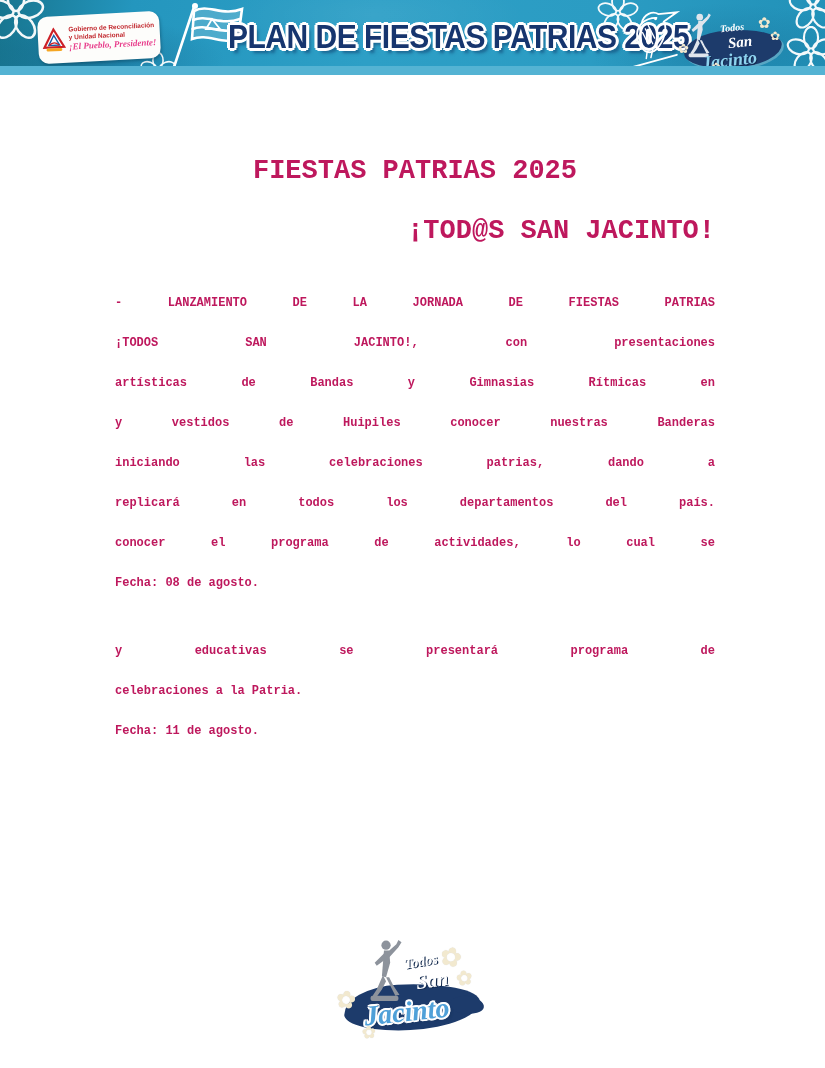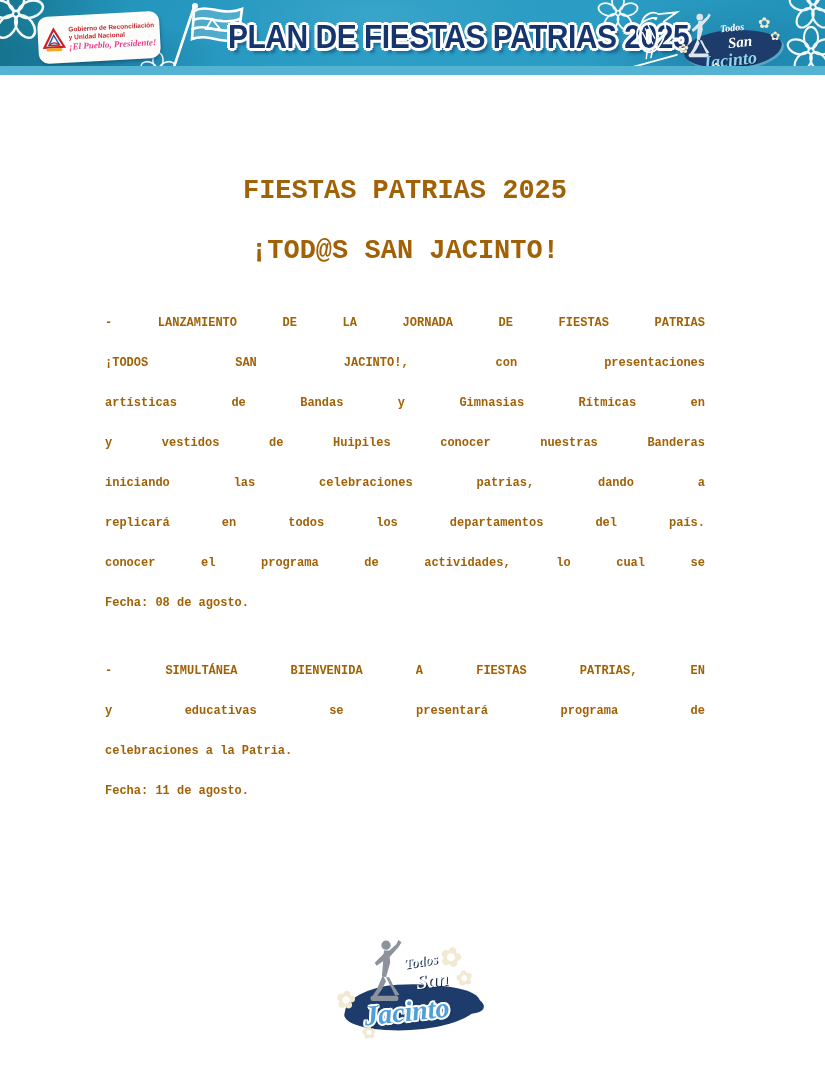--- a/index.html
+++ b/index.html
@@ -44,26 +44,26 @@
   .sj-mini .statue{position:absolute;left:2px;top:-6px;color:#dfe5ec;}
   .script{font-family:"Liberation Serif",serif;font-style:italic;font-weight:bold;white-space:nowrap;}
   .sj-mini .w1{position:absolute;left:38px;top:4px;font-size:10px;color:#fff;transform:rotate(-6deg);}
   .sj-mini .w2{position:absolute;left:46px;top:16px;font-size:15px;color:#fff;transform:rotate(-6deg);}
   .sj-mini .w3{position:absolute;left:20px;top:32px;font-size:18px;color:#8ed4ef;transform:rotate(-6deg);
     text-shadow:1px 1px 0 #12294d;}
   .flower-s{position:absolute;font-family:"DejaVu Sans",sans-serif;color:#f2e9cf;
     text-shadow:0 0 1px rgba(0,0,0,.15);line-height:1;}
 
   
-  .doc{position:absolute;left:105px;top:75px;width:600px;padding-top:96px;
-    font-family:"Liberation Mono","DejaVu Sans Mono",monospace;font-weight:bold;color:#a16207;}
+  .doc{position:absolute;left:115px;top:75px;width:600px;padding-top:76px;
+    font-family:"Liberation Mono","DejaVu Sans Mono",monospace;font-weight:bold;color:#be185d;}
   .doc-h{height:40px;line-height:40px;text-align:center;font-size:27px;letter-spacing:0;
     white-space:nowrap;}
   .doc-h1{margin-bottom:20px;}
-  .doc-h2{margin-bottom:32px;}
+  .doc-h2{margin-bottom:32px;text-align:right;}
   .para{font-size:12px;}
   .dl{height:40px;line-height:40px;white-space:nowrap;}
   .dl.j{text-align:justify;text-align-last:justify;white-space:normal;overflow:hidden;}
   .para1{margin-bottom:28px;}
 
   
   .sj-footer{position:absolute;left:338px;top:952px;width:150px;height:105px;}
   .sj-footer .blob{position:absolute;left:6px;top:32px;width:136px;height:46px;background:#1d3b6b;
     border-radius:40% 60% 52% 48%/60% 45% 55% 40%;transform:rotate(-3deg);}
   .sj-footer .blob2{position:absolute;left:112px;top:44px;width:34px;height:18px;background:#1d3b6b;
@@ -189,21 +189,20 @@
       <div class="dl j">¡TODOS SAN JACINTO!, con presentaciones</div>
       <div class="dl j">artísticas de Bandas y Gimnasias Rítmicas en</div>
       <div class="dl j">y vestidos de Huipiles conocer nuestras Banderas</div>
       <div class="dl j">iniciando las celebraciones patrias, dando a</div>
       <div class="dl j">replicará en todos los departamentos del país.</div>
       <div class="dl j">conocer el programa de actividades, lo cual se</div>
       <div class="dl">Fecha: 08 de agosto.</div>
     </div>
 
     <div class="para para2">
-      <div class="dl j">- SIMULTÁNEA BIENVENIDA A FIESTAS PATRIAS, EN</div>
       <div class="dl j">y educativas se presentará programa de</div>
       <div class="dl">celebraciones a la Patria.</div>
       <div class="dl">Fecha: 11 de agosto.</div>
     </div>
   </div>
 
   <div class="sj-footer">
     <div class="blob"></div>
     <div class="blob2"></div>
     <svg class="statue" width="42" height="64" viewBox="0 0 40 62">

